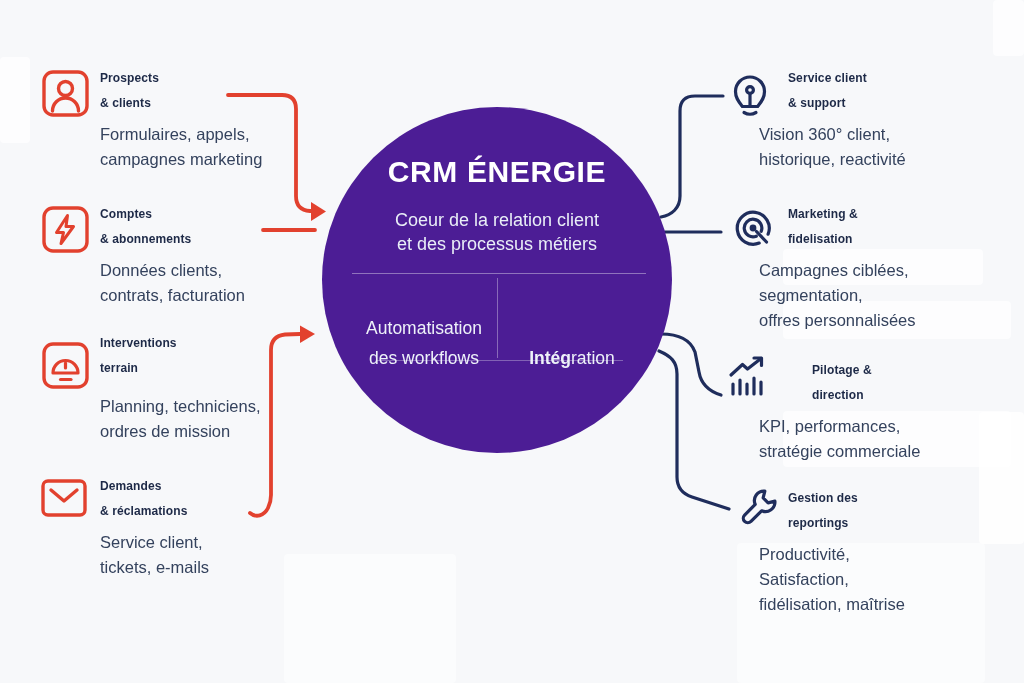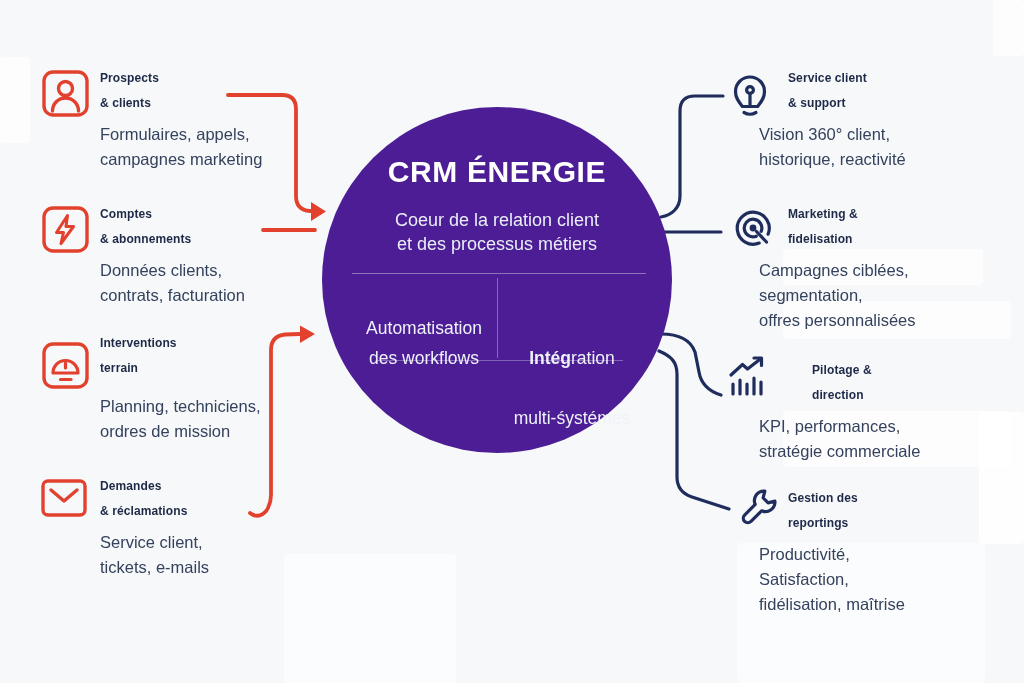--- a/index.html
+++ b/index.html
@@ -79,21 +79,20 @@
     <div class="circle-title">CRM ÉNERGIE</div>
     <div class="circle-sub">Coeur de la relation client
 et des processus métiers</div>
     <div class="div-h" style="top:166px;left:30px;width:294px;"></div>
     <div class="div-v" style="left:175px;top:171px;height:80px;"></div>
     <div class="div-h" style="top:253px;left:55px;width:246px;opacity:.8"></div>
     <div class="feature" style="left:12px;width:180px;">Automatisation
 des workflows</div>
     <div class="feature" style="left:168px;width:164px;">
       <div><span class="b">Intég</span><span>ration</span></div>
-      <div>multi-śystémes</div>
     </div>
   </div>
 
   <div>
     <svg class="icon-box" style="left:42px;top:70px;" width="47" height="47" viewBox="0 0 47 47">
       <g fill="none" stroke="#e2412e" stroke-width="3.4" stroke-linecap="round">
         <rect x="2" y="2" width="43" height="43" rx="9"></rect>
         <circle cx="23.5" cy="18.5" r="7"></circle>
         <path d="M10.5 41 a13 13 0 0 1 26 0"></path>
       </g>

